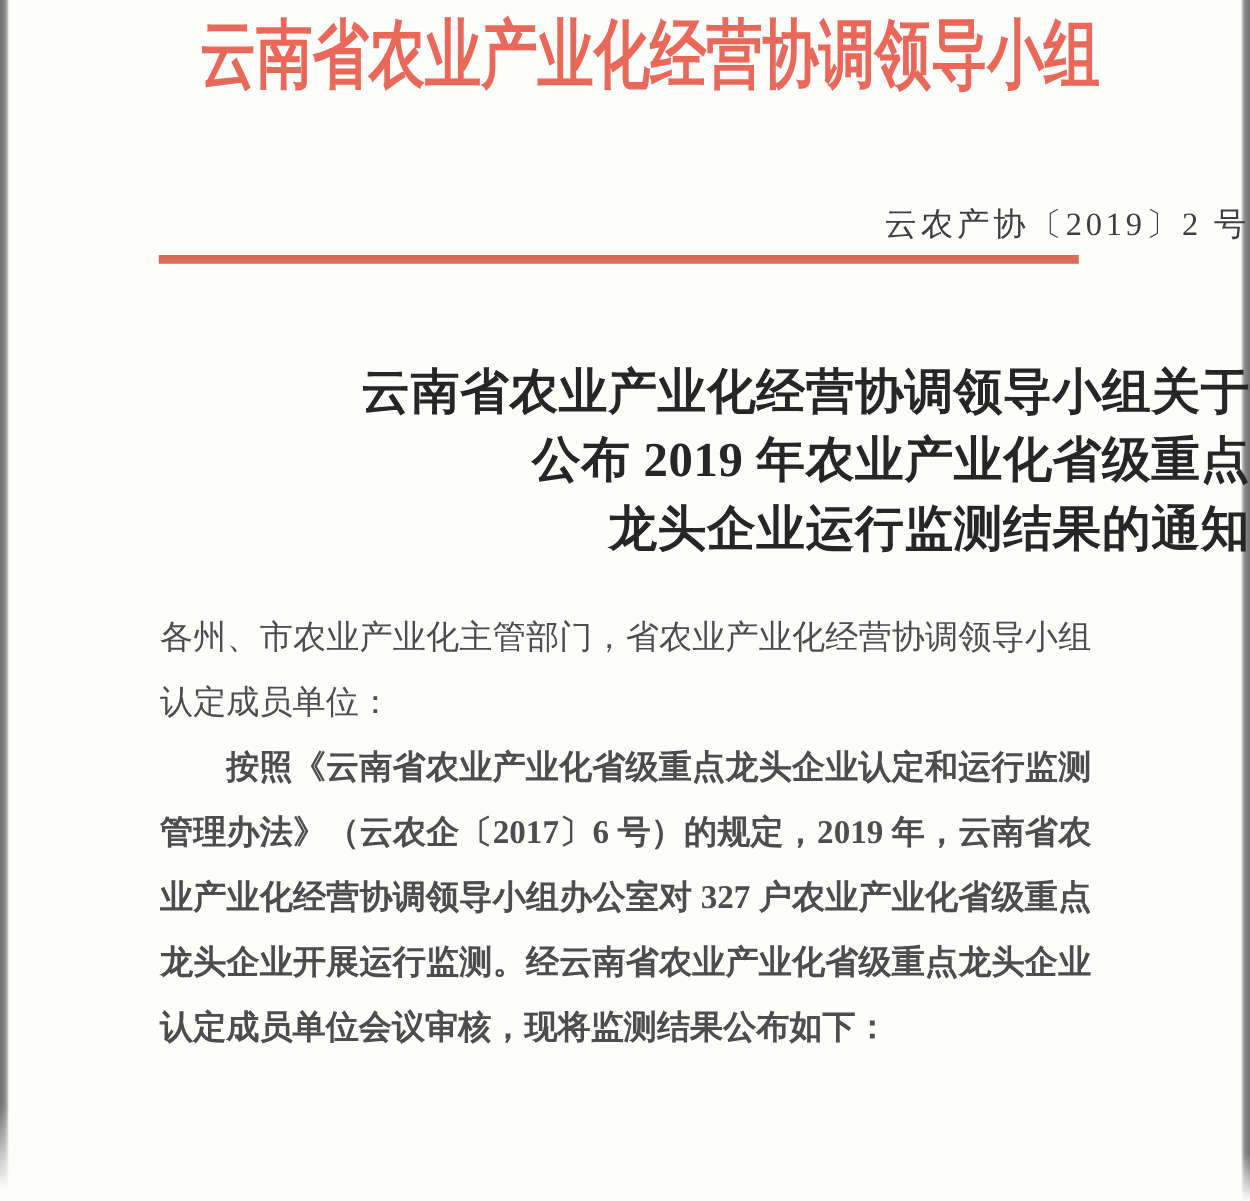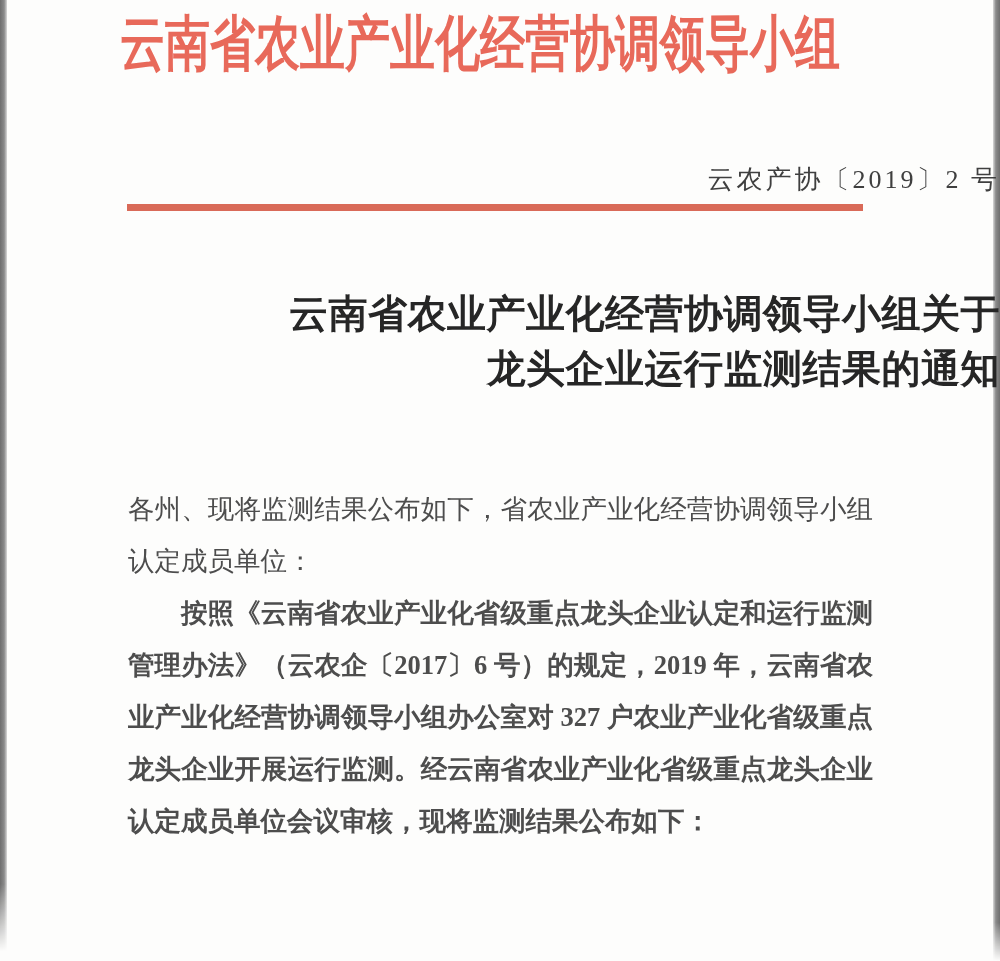--- a/index.html
+++ b/index.html
@@ -35,21 +35,21 @@
     background: linear-gradient(to left, #6e6e6e 0%, #8b8b8b 60%, #d9d9d9 100%);
     -webkit-mask-image: linear-gradient(to bottom, #000 0%, #000 96%, transparent 100%);
     mask-image: linear-gradient(to bottom, #000 0%, #000 96%, transparent 100%);
   }
   
   .masthead {
     position: absolute;
     top: 4px;
     left: 0;
     width: 100%;
-    text-align: left;
+    text-align: right;
     white-space: nowrap;
   }
   .masthead-text {
     display: inline-block;
     font-size: 60px;
     font-weight: bold;
     letter-spacing: 0px;
     transform: scaleX(0.75);
     transform-origin: 50% 50%;
     white-space: nowrap;
@@ -119,21 +119,22 @@
   <div class="masthead">
     <span class="masthead-text" style="color: rgb(232, 105, 90);">云南省农业产业化经营协调领导小组</span>
   </div>
 
   <div class="doc-number">云农产协〔2019〕2 号</div>
 
   <div class="red-rule" style="background: rgb(217, 106, 88);"></div>
 
   <div class="doc-title">
     <div>云南省农业产业化经营协调领导小组关于</div>
+    <div>公布 2019 年农业产业化省级重点</div>
     <div>龙头企业运行监测结果的通知</div>
   </div>
 
   <div class="doc-body">
-    <p>各州、现将监测结果公布如下，省农业产业化经营协调领导小组认定成员单位：</p>
+    <p>各州、市农业产业化主管部门，省农业产业化经营协调领导小组认定成员单位：</p>
     <p class="indent">按照《云南省农业产业化省级重点龙头企业认定和运行监测管理办法》（云农企〔2017〕6 号）的规定，2019 年，云南省农业产业化经营协调领导小组办公室对 327 户农业产业化省级重点龙头企业开展运行监测。经云南省农业产业化省级重点龙头企业认定成员单位会议审核，现将监测结果公布如下：</p>
   </div>
 
 </div>
 
 </body></html>

